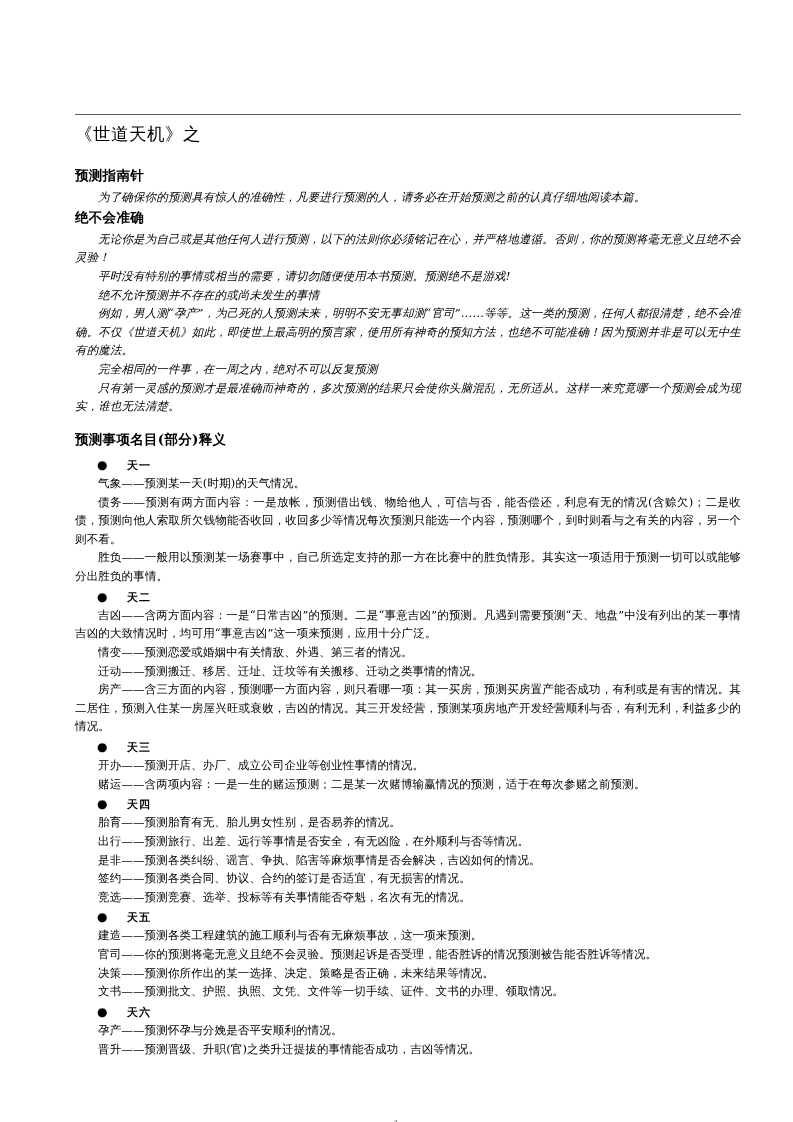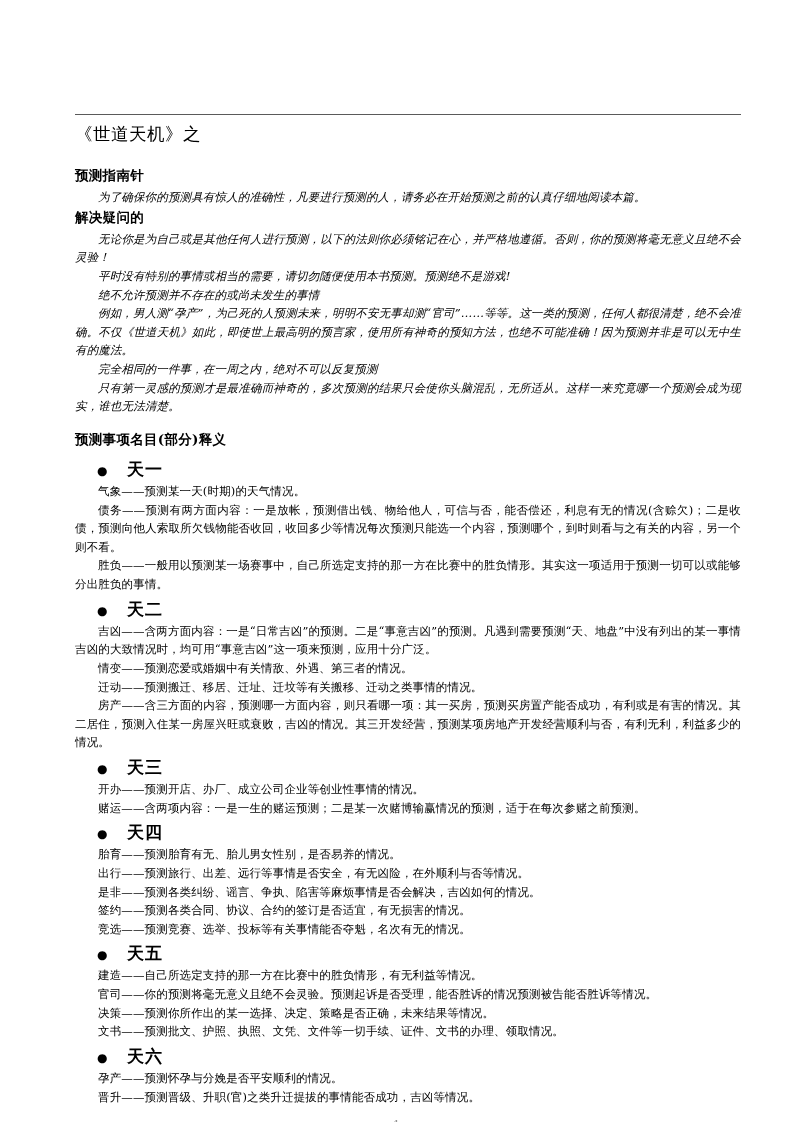--- a/index.html
+++ b/index.html
@@ -62,21 +62,21 @@
     margin: 4px 0 1px 0;
     padding-left: 22px;
   }
   .bullet-dot {
     width: 18px;
     font-size: 12px;
     line-height: 1;
     flex: 0 0 auto;
   }
   .bullet-label {
-    font-size: 17px;
+    font-size: 11px;
     font-weight: bold;
     letter-spacing: 1px;
     padding-left: 12px;
   }
   .entry {
     font-size: 11.5px;
     line-height: 1.62;
     margin: 0;
     text-align: justify;
     text-indent: 2em;
@@ -104,21 +104,21 @@
   <hr class="header-rule">
 
   <h1 class="doc-title">《世道天机》之</h1>
 
   <div>
     <h2 class="section-title">预测指南针</h2>
     <p class="body-text">为了确保你的预测具有惊人的准确性，凡要进行预测的人，请务必在开始预测之前的认真仔细地阅读本篇。</p>
   </div>
 
   <div>
-    <h2 class="section-title">解决疑问的</h2>
+    <h2 class="section-title">绝不会准确</h2>
     <p class="body-text">无论你是为自己或是其他任何人进行预测，以下的法则你必须铭记在心，并严格地遵循。否则，你的预测将毫无意义且绝不会灵验！</p>
     <p class="body-text">平时没有特别的事情或相当的需要，请切勿随便使用本书预测。预测绝不是游戏!</p>
     <p class="body-text">绝不允许预测并不存在的或尚未发生的事情</p>
     <p class="body-text">例如，男人测“孕产”，为己死的人预测未来，明明不安无事却测“官司”……等等。这一类的预测，任何人都很清楚，绝不会准确。不仅《世道天机》如此，即使世上最高明的预言家，使用所有神奇的预知方法，也绝不可能准确！因为预测并非是可以无中生有的魔法。</p>
     <p class="body-text">完全相同的一件事，在一周之内，绝对不可以反复预测</p>
     <p class="body-text">只有第一灵感的预测才是最准确而神奇的，多次预测的结果只会使你头脑混乱，无所适从。这样一来究竟哪一个预测会成为现实，谁也无法清楚。</p>
   </div>
 
   <h2 class="section-title spaced-both">预测事项名目(部分)释义</h2>
 
@@ -162,21 +162,21 @@
     <p class="entry">是非——预测各类纠纷、谣言、争执、陷害等麻烦事情是否会解决，吉凶如何的情况。</p>
     <p class="entry">签约——预测各类合同、协议、合约的签订是否适宜，有无损害的情况。</p>
     <p class="entry">竞选——预测竞赛、选举、投标等有关事情能否夺魁，名次有无的情况。</p>
   </div>
 
   <div class="group">
     <div class="bullet-head">
       <span class="bullet-dot">●</span>
       <span class="bullet-label">天五</span>
     </div>
-    <p class="entry">建造——自己所选定支持的那一方在比赛中的胜负情形，有无利益等情况。</p>
+    <p class="entry">建造——预测各类工程建筑的施工顺利与否有无麻烦事故，这一项来预测。</p>
     <p class="entry">官司——你的预测将毫无意义且绝不会灵验。预测起诉是否受理，能否胜诉的情况预测被告能否胜诉等情况。</p>
     <p class="entry">决策——预测你所作出的某一选择、决定、策略是否正确，未来结果等情况。</p>
     <p class="entry">文书——预测批文、护照、执照、文凭、文件等一切手续、证件、文书的办理、领取情况。</p>
   </div>
 
   <div class="group">
     <div class="bullet-head">
       <span class="bullet-dot">●</span>
       <span class="bullet-label">天六</span>
     </div>

